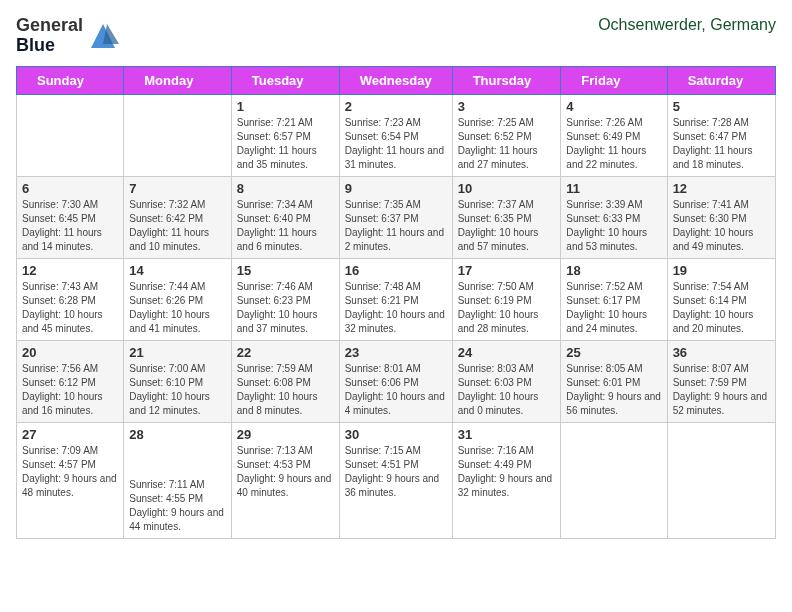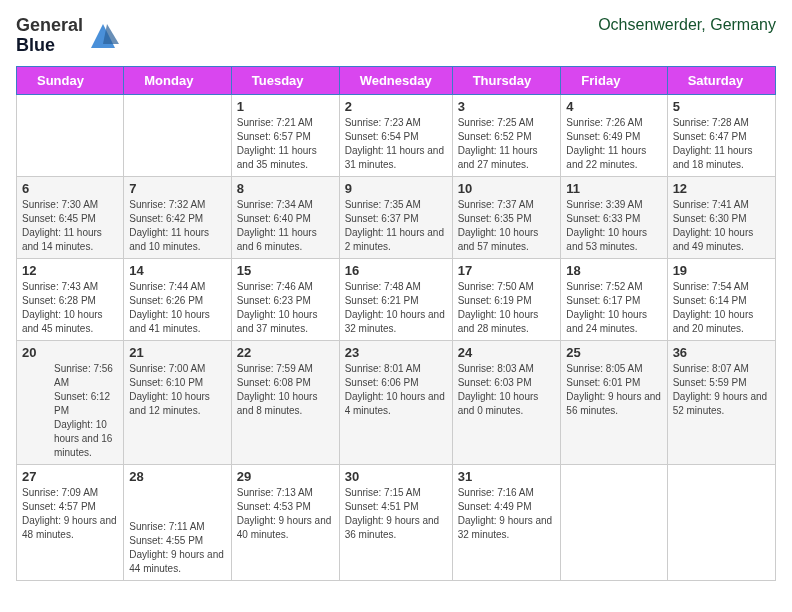--- a/index.html
+++ b/index.html
@@ -233,21 +233,21 @@
         <td>
           <div class="day-number">19</div>
           <div class="day-info" style="white-space: pre-line;">Sunrise: 7:54 AM
 Sunset: 6:14 PM
 Daylight: 10 hours and 20 minutes.</div>
         </td>
       </tr>
       <tr>
         <td>
           <div class="day-number">20</div>
-          <div class="day-info" style="white-space: pre-line; margin-left: 32px;">Sunrise: 7:56 AM
+          <div class="day-info" style="white-space: pre-line;">Sunrise: 7:56 AM
 Sunset: 6:12 PM
 Daylight: 10 hours and 16 minutes.</div>
         </td>
         <td>
           <div class="day-number">21</div>
           <div class="day-info" style="white-space: pre-line;">Sunrise: 7:00 AM
 Sunset: 6:10 PM
 Daylight: 10 hours and 12 minutes.</div>
         </td>
         <td>
@@ -270,21 +270,21 @@
         </td>
         <td>
           <div class="day-number">25</div>
           <div class="day-info" style="white-space: pre-line;">Sunrise: 8:05 AM
 Sunset: 6:01 PM
 Daylight: 9 hours and 56 minutes.</div>
         </td>
         <td>
           <div class="day-number">36</div>
           <div class="day-info" style="white-space: pre-line;">Sunrise: 8:07 AM
-Sunset: 5:59 PM
+Sunset: 7:59 PM
 Daylight: 9 hours and 52 minutes.</div>
         </td>
       </tr>
       <tr>
         <td>
           <div class="day-number">27</div>
           <div class="day-info" style="white-space: pre-line;">Sunrise: 7:09 AM
 Sunset: 4:57 PM
 Daylight: 9 hours and 48 minutes.</div>
         </td>

